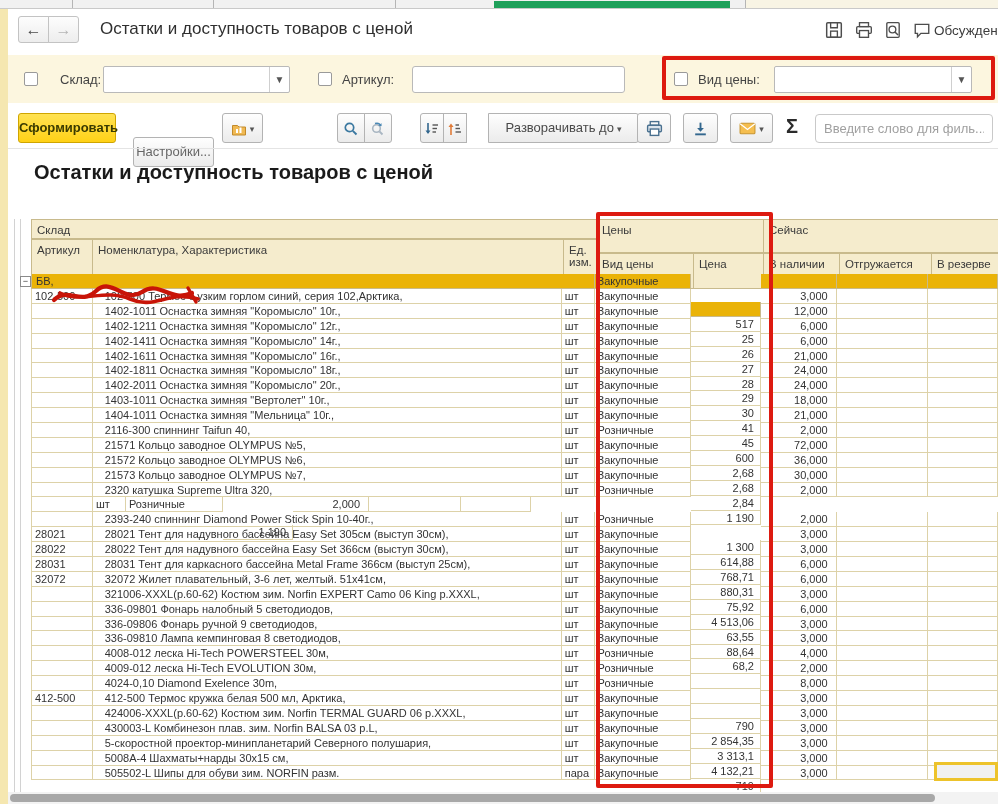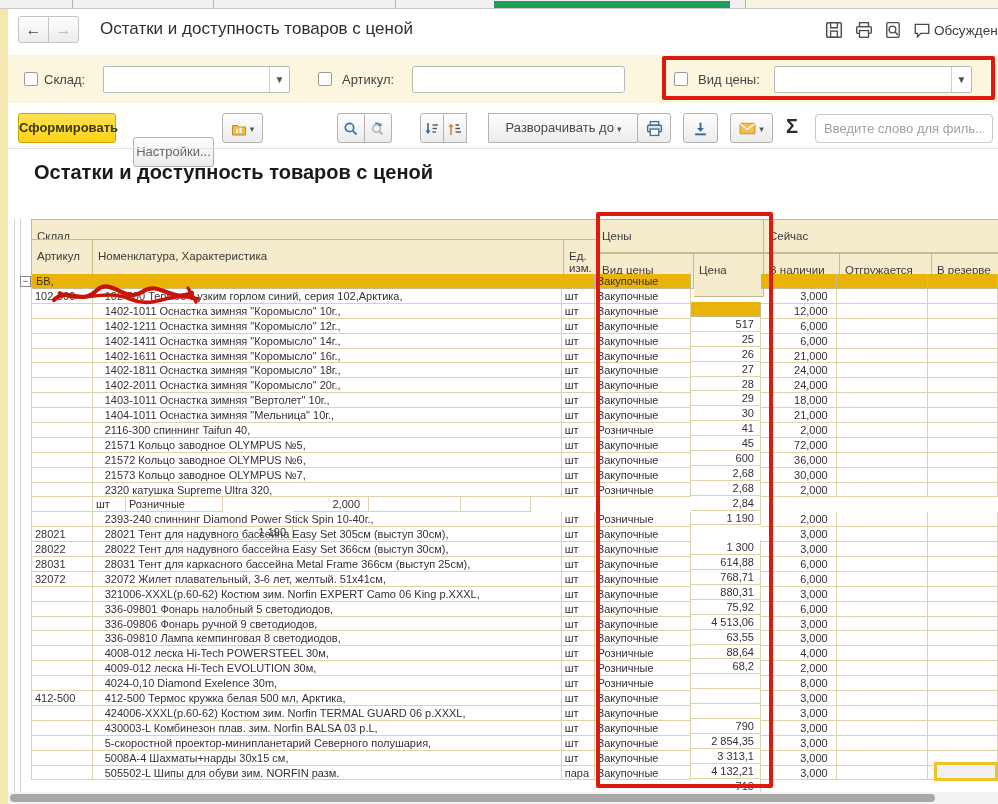--- a/index.html
+++ b/index.html
@@ -56,21 +56,21 @@
   #quickfilter::placeholder { color:#a0a0a0; }
   #toolbar-sep { left:8px; top:148px; width:990px; height:1px; background:#e4e4e4; }
   .bico { display:inline-block; vertical-align:middle; }
   .ddarr { font-size:9px; color:#555; margin-left:3px; vertical-align:middle; }
 
   
   #report-title { left:34px; top:161px; font-size:20px; font-weight:bold; color:#1a1a1a; white-space:nowrap; }
   #grid { left:14px; top:219px; width:984px; height:573px; overflow:hidden; font-size:11px; }
   .vline { position:absolute; top:0; width:1px; height:573px; background:#d2d2d2; }
   .hcell { position:absolute; background:#f5eccd; border-right:1px solid #c8ba8c; border-bottom:1px solid #c8ba8c;
-    border-top:1px solid #c8ba8c; padding:10px 5px; font-size:11.5px; color:#3a3a3a; overflow:hidden; }
+    border-top:1px solid #c8ba8c; padding:4px 5px; font-size:11.5px; color:#3a3a3a; overflow:hidden; }
   .bl { border-left:1px solid #c8ba8c; }
   #rows { position:absolute; left:0; top:70px; width:984px; }
   .grid-row { display:flex; height:14.9px; line-height:14px; white-space:nowrap; }
   .cell { border-right:1px solid #ddd2a8; border-bottom:1px solid #ddd2a8; padding:0 3px; overflow:hidden; height:14.9px; }
   .gut { width:17px; border:none; }
   .c-art { width:62px; border-left:1px solid #ddd2a8; }
   .c-nom { width:471px; padding-left:12px; }
   .c-unit { width:33px; }
   .c-vid { width:97px; }
   .c-price { width:70px; text-align:right; padding-right:6px;margin-top:28px; }
@@ -128,21 +128,21 @@
   <circle cx="7.5" cy="7.5" r="3" fill="none" stroke="#4d4d4d" stroke-width="1.2"></circle>
   <line x1="9.7" y1="9.7" x2="12.5" y2="12.5" stroke="#4d4d4d" stroke-width="1.3"></line>
 </svg>
 <svg class="tb-ico" style="left:913px" viewBox="0 0 16 16">
   <path d="M2 3 h12 v8 h-7 l-3 3 v-3 h-2 z" fill="none" stroke="#4d4d4d" stroke-width="1.2"></path>
 </svg>
 <div class="abs" id="discussions-label">Обсужден</div>
 
 <div class="abs" id="filter-bar"></div>
 <div class="chk" style="left:24px"></div>
-<div class="flt-label" style="left:44px">Склад:</div>
+<div class="flt-label" style="left:60px">Склад:</div>
 <div class="combo" style="left:103px; width:187px">
   <span class="dd">▼</span>
   </div>
 <div class="chk" style="left:318px"></div>
 <div class="flt-label" style="left:342px">Артикул:</div>
 <input class="txtin" style="left: 412px; width: 213px;" value="">
 <div class="chk" style="left:674px"></div>
 <div class="flt-label" style="left:698px">Вид цены:</div>
 <div class="combo" style="left:774px; width:198px">
   <span class="dd">▼</span>
@@ -222,21 +222,21 @@
   <div class="vline" style="left:0"></div>
   <div class="vline" style="left:6px"></div>
 
   <div class="hcell bl" style="left:17px; top:0; width:566px; height:20px">Склад</div>
   <div class="hcell bl" style="left:17px; top:20px; width:62px; height:50px">Артикул</div>
   <div class="hcell" style="left:79px; top:20px; width:471px; height:50px">Номенклатура, Характеристика</div>
   <div class="hcell" style="left:550px; top:20px; width:33px; height:50px">Ед. изм.</div>
   <div class="hcell" style="left:583px; top:0; width:167px; height:34px">Цены</div>
   <div class="hcell" style="left:750px; top:0; width:234px; height:34px; border-right:none">Сейчас</div>
   <div class="hcell" style="left:583px; top:34px; width:97px; height:36px">Вид цены</div>
-  <div class="hcell" style="left:680px; top:34px; width:70px; height:44px">Цена</div>
+  <div class="hcell" style="left:680px; top:34px; width:70px; height:36px">Цена</div>
   <div class="hcell" style="left:750px; top:34px; width:76px; height:36px">В наличии</div>
   <div class="hcell" style="left:826px; top:34px; width:92px; height:36px"><span style="display:inline-block; max-width:70px; word-break:break-all">Отгружается</span></div>
   <div class="hcell" style="left:918px; top:34px; width:70px; height:36px; border-right:none">В резерве</div>
 
   <div id="group-row">
     <div class="cell gut"></div>
     <div class="cell g-merge">БВ,</div>
     <div class="cell c-vid">Закупочные</div>
     <div class="cell c-price"></div>
     <div class="cell c-stock"></div>

